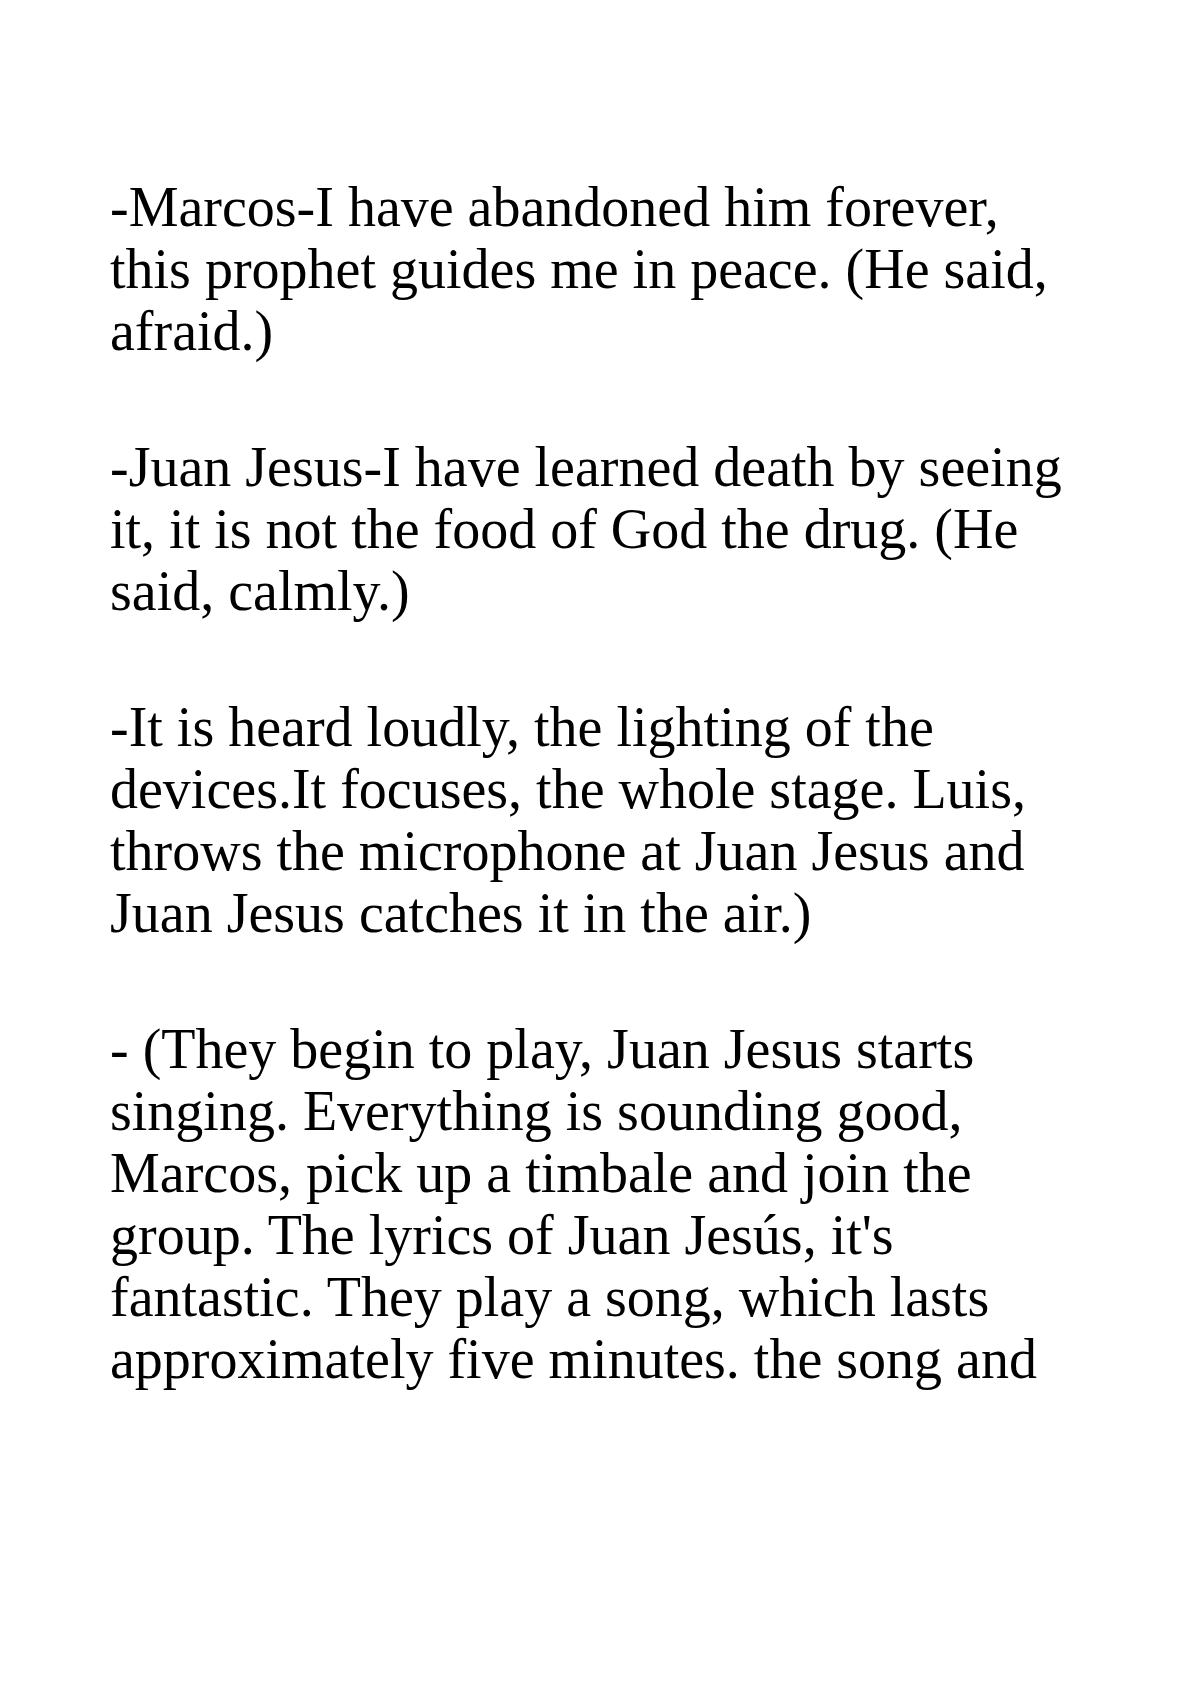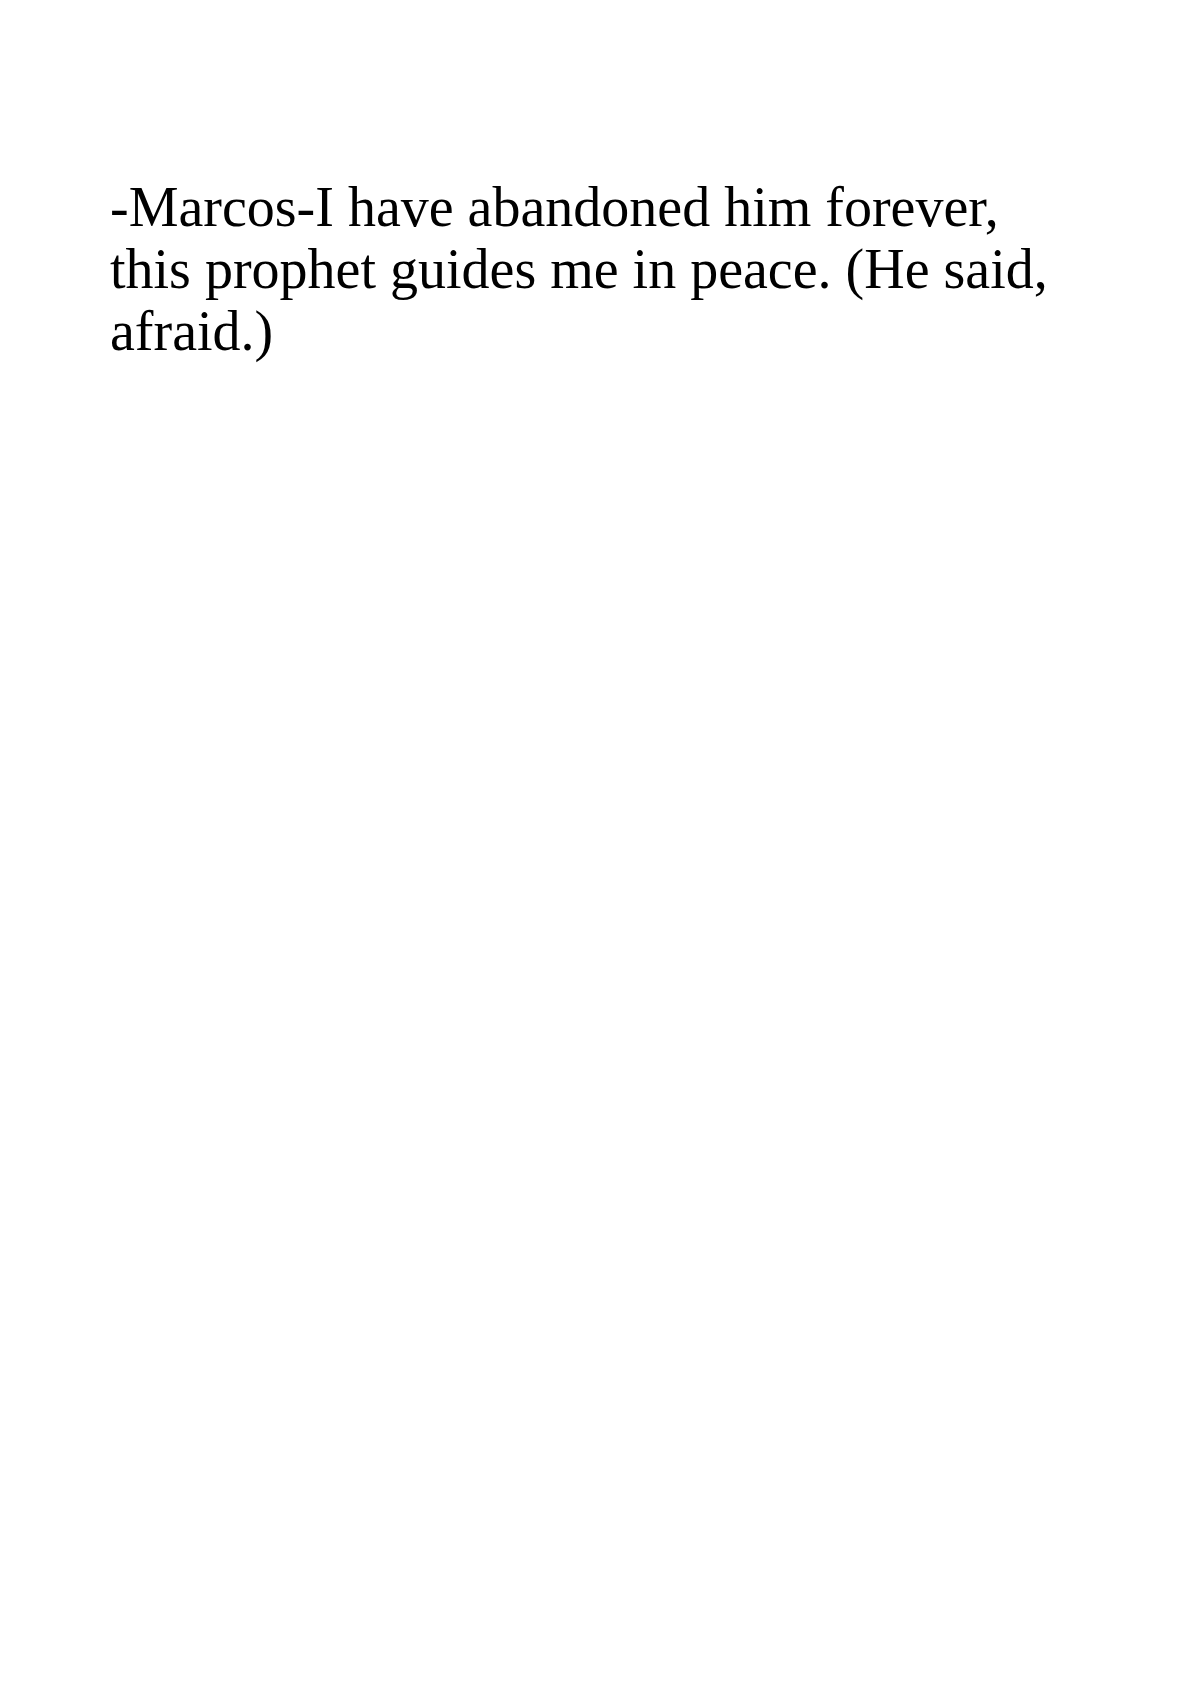--- a/index.html
+++ b/index.html
@@ -28,13 +28,26 @@
     letter-spacing: 0;
   }
 </style>
 </head>
 <body>
 
 <div class="page">
   <p class="para">-Marcos-I have abandoned him forever,
 this prophet guides me in peace. (He said,
 afraid.)</p>
+  <p class="para">-Juan Jesus-I have learned death by seeing
+it, it is not the food of God the drug. (He
+said, calmly.)</p>
+  <p class="para">-It is heard loudly, the lighting of the
+devices.It focuses, the whole stage. Luis,
+throws the microphone at Juan Jesus and
+Juan Jesus catches it in the air.)</p>
+  <p class="para">- (They begin to play, Juan Jesus starts
+singing. Everything is sounding good,
+Marcos, pick up a timbale and join the
+group. The lyrics of Juan Jesús, it's
+fantastic. They play a song, which lasts
+approximately five minutes. the song and</p>
 </div>
 
 </body></html>

